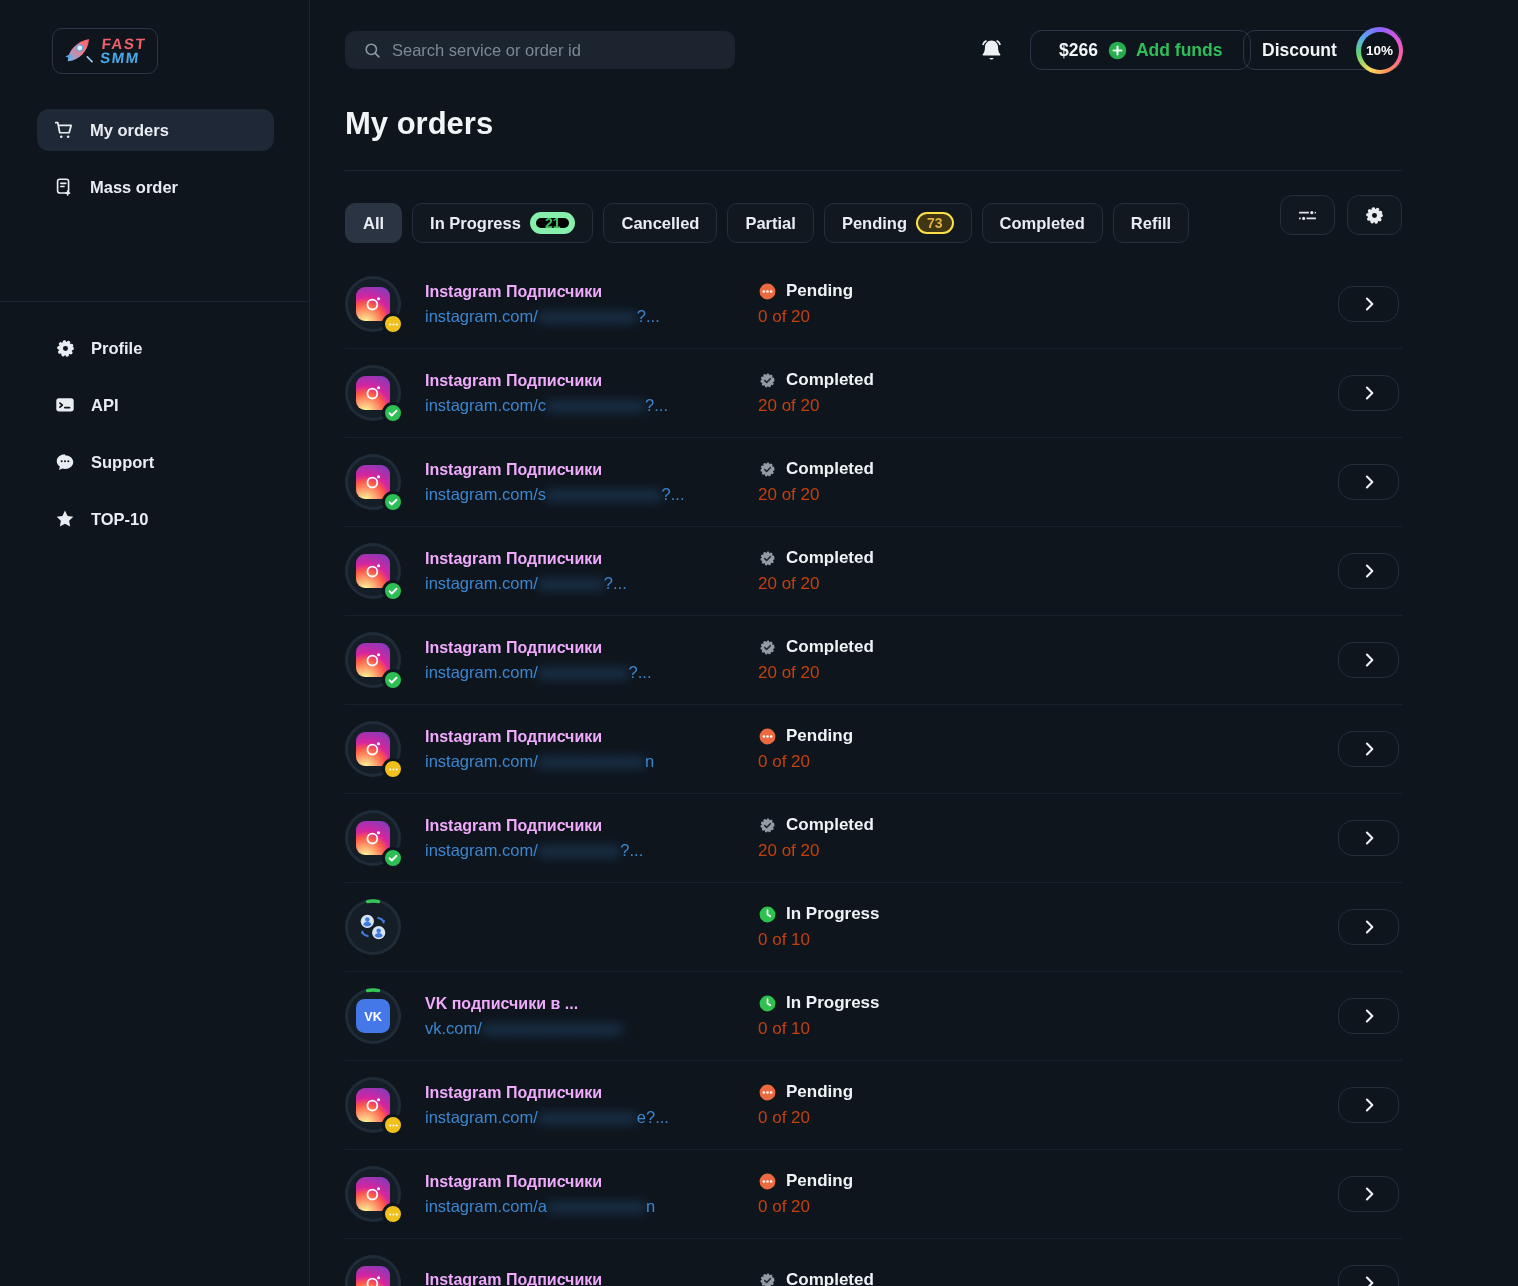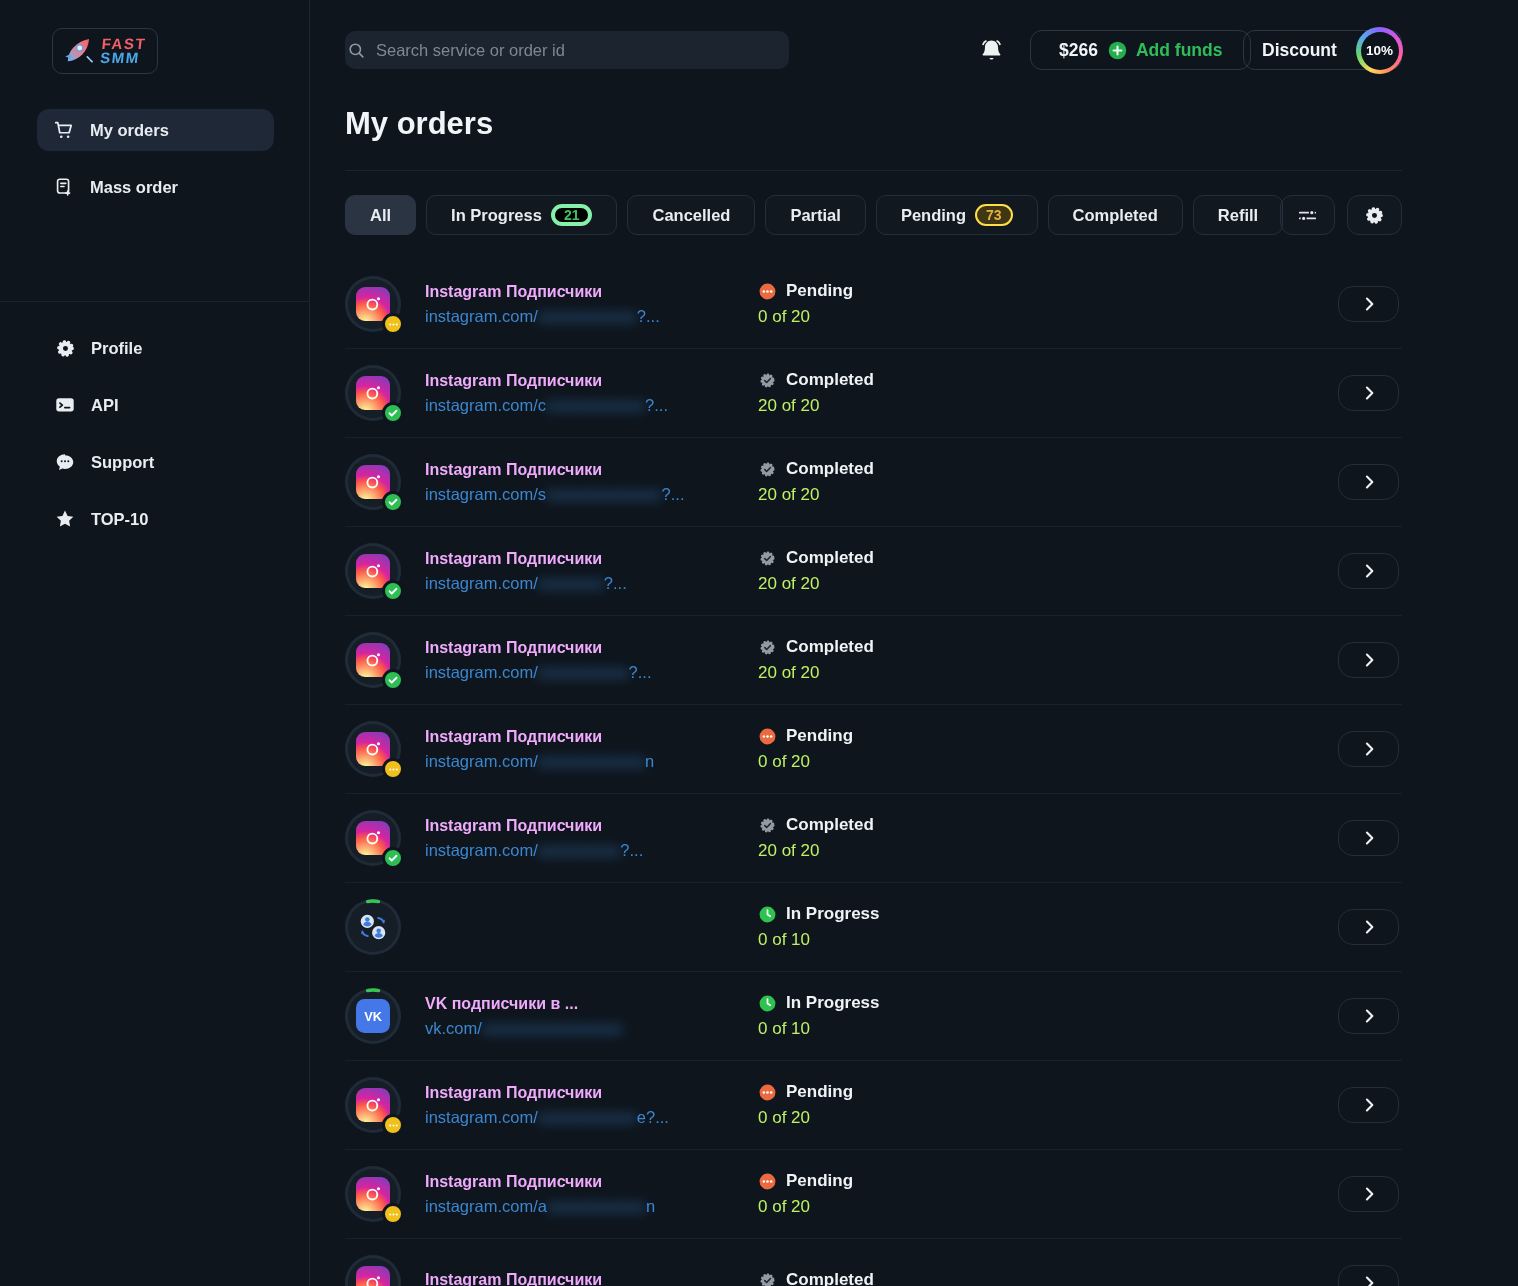--- a/index.html
+++ b/index.html
@@ -25,22 +25,22 @@
               padding:0 15px; font-size:16.5px; font-weight:700; color:#e9edf2; cursor:pointer; }
   .nav-item.outlined { border:1px solid #27334a; color:#2f86f6; }
   .nav-item.filled   { background:#1e2836; }
   .sidebar-divider { position:absolute; left:0; top:301px; width:310px; height:1px; background:#1a232e; }
 
   .nav-secondary { position:absolute; left:37px; top:327px; width:237px; display:flex; flex-direction:column; gap:15px; }
   .nav-secondary .nav-item { padding:0 16px; }
   .nav-icon { width:24px; display:flex; justify-content:center; }
 
   
-  .search { position:absolute; left:345px; top:31px; width:444px; height:38px; background:#1b242f;
-            border-radius:10px; display:flex; align-items:center; gap:10px; padding:0 2px; }
+  .search { position:absolute; left:345px; top:31px; width:390px; height:38px; background:#1b242f;
+            border-radius:10px; display:flex; align-items:center; gap:10px; padding:0 18px; }
   .search input { flex:1; background:transparent; border:none; outline:none; color:#cdd5de;
                   font-size:16.5px; font-family:"Liberation Sans", sans-serif; }
   .search input::placeholder { color:#7d8896; }
 
   .bell-btn { position:absolute; left:978px; top:35px; width:30px; height:30px; background:transparent; border:none; cursor:pointer; }
 
   .balance-pill { position:absolute; left:1030px; top:30px; height:40px; border:1px solid #2b3646;
                   border-radius:12px; display:flex; align-items:center; gap:9px; padding:0 28px; cursor:pointer; }
   .balance-amount { font-size:17.5px; font-weight:700; color:#f2f5f8; }
   .add-funds { display:flex; align-items:center; gap:8px; font-size:17.5px; font-weight:700; color:#2ebd59; cursor:pointer; }
@@ -53,26 +53,26 @@
                    display:flex; align-items:center; justify-content:center; }
   .discount-value { width:38px; height:38px; border-radius:50%; background:#0d141c; display:flex;
                     align-items:center; justify-content:center; font-size:13.5px; font-weight:700; color:#fff; }
 
   
   .page-title { position:absolute; left:345px; top:106px; font-size:31px; font-weight:700; color:#f2f5f8; }
   .header-divider { position:absolute; left:345px; top:170px; width:1057px; height:1px; background:#1b2530; }
 
   .tabs { position:absolute; left:345px; top:195px; display:flex; gap:10px; }
   .tab { height:40px; border-radius:10px; border:1px solid #242f3c; background:rgba(255,255,255,.015);
-         display:flex; align-items:center; gap:9px; padding:0 24px; font-size:16.5px; font-weight:700;
-         color:#e9edf2; cursor:pointer; white-space:nowrap; }
+         display:flex; align-items:center; gap:9px; padding:0 17px; font-size:16.5px; font-weight:700;
+         color:#e9edf2; cursor:pointer; white-space:nowrap;margin-top:8px; }
   .tab.active { background:#2b3443; border-color:#2b3443; }
   .tab-badge { height:22px; border-radius:11px; padding:0 9px; font-size:14px; font-weight:700;
                display:flex; align-items:center; }
-  .tab-badge.green  { background:#000000; border:4px solid #86efac; color:#3fc162; }
+  .tab-badge.green  { background:#000000; border:6px solid #86efac; color:#3fc162; }
   .tab-badge.yellow { background:#413614; border:2px solid #fde047; color:#e3b341; }
 
   .tool-btn { position:absolute; top:195px; width:55px; height:40px; border:1px solid #242f3c; border-radius:12px;
               background:rgba(255,255,255,.015); display:flex; align-items:center; justify-content:center; cursor:pointer; }
   #filter-btn { left:1280px; }
   #settings-btn { left:1347px; }
 
   
   .orders { position:absolute; left:345px; top:260px; width:1057px; }
   .order-row { position:relative; height:89px; display:flex; align-items:center; border-bottom:1px solid #18212c; cursor:pointer; }
@@ -87,21 +87,21 @@
   .badge-dot.pending { background:#f0c01c; }
   .badge-dot.completed { background:#2dbe54; }
 
   .order-text { margin-left:24px; display:flex; flex-direction:column; gap:6px; max-width:320px; }
   .order-title { font-size:16px; font-weight:600; color:#f0abfc; white-space:nowrap; }
   .order-link { font-size:16.5px; color:#3c86cf; text-decoration:none; display:flex; white-space:nowrap; }
   .redacted { filter:blur(6px); opacity:.9; }
 
   .order-status { position:absolute; left:413px; top:50%; transform:translateY(-50%); }
   .status-line { display:flex; align-items:center; gap:9px; font-size:17px; font-weight:700; color:#f0f3f6; }
-  .status-count { margin-top:6px; font-size:17px; color:#bef264; }
+  .status-count { margin-top:6px; font-size:17px; color:#c2410c; }
 
   .chevron-btn { position:absolute; right:3px; top:50%; transform:translateY(-50%); width:61px; height:36px;
                  border:1px solid #232e3a; border-radius:15px; background:transparent; display:flex;
                  align-items:center; justify-content:center; cursor:pointer; }
 </style>
 </head>
 <body>
 
 <aside class="sidebar">
   <div class="logo">

